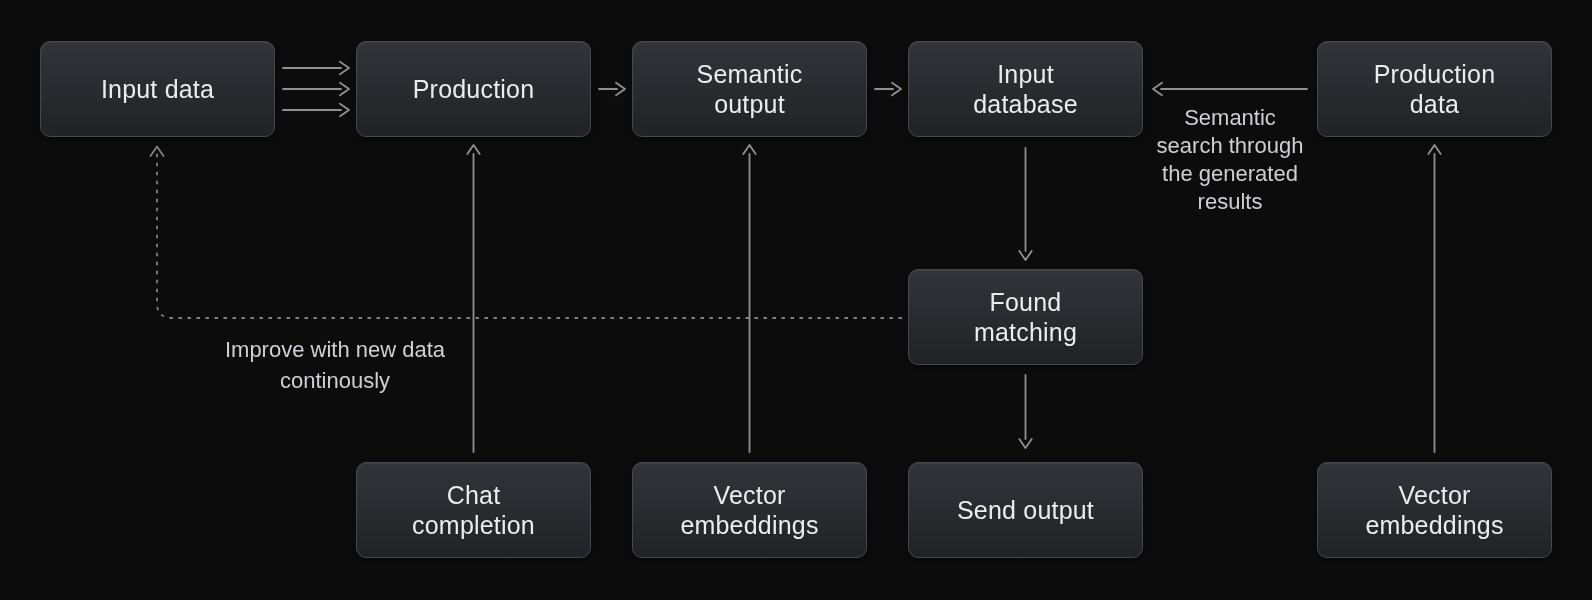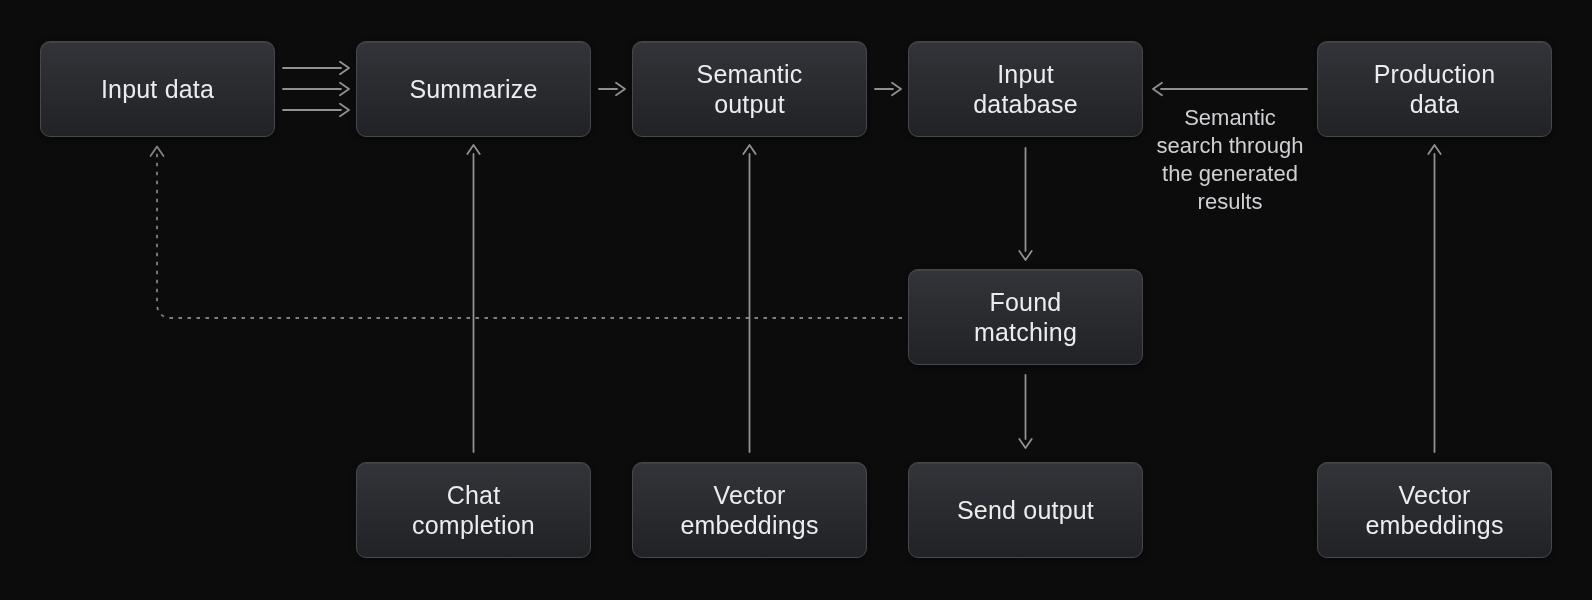--- a/index.html
+++ b/index.html
@@ -104,21 +104,21 @@
     <g>
       <path class="edge-dashed" d="M902 318 H172 Q157 318 157 303 V153"></path>
       <path class="edge-dashed-head" d="M150.5 156 L157 146.5 L163.5 156"></path>
     </g>
   </svg>
 
   <div class="node" style="left:40px;top:41px">
     <span class="node-label">Input data</span>
   </div>
   <div class="node" style="left:356px;top:41px">
-    <span class="node-label">Summarize</span>
+    <span class="node-label">Production</span>
   </div>
   <div class="node" style="left:632px;top:41px">
     <span class="node-label">Semantic output</span>
   </div>
   <div class="node" style="left:908px;top:41px">
     <span class="node-label">Input database</span>
   </div>
   <div class="node" style="left:1317px;top:41px">
     <span class="node-label">Production data</span>
   </div>
@@ -134,14 +134,15 @@
     <span class="node-label">Vector embeddings</span>
   </div>
   <div class="node" style="left:908px;top:462px">
     <span class="node-label">Send output</span>
   </div>
   <div class="node" style="left:1317px;top:462px">
     <span class="node-label">Vector embeddings</span>
   </div>
 
   <div class="annotation" style="left:1150px;top:104px;width:160px;line-height:28px">Semantic search through the generated results</div>
+  <div class="annotation" style="left:215px;top:334px;width:240px;line-height:31px">Improve with new data continously</div>
 
 </div>
 
 </body></html>

